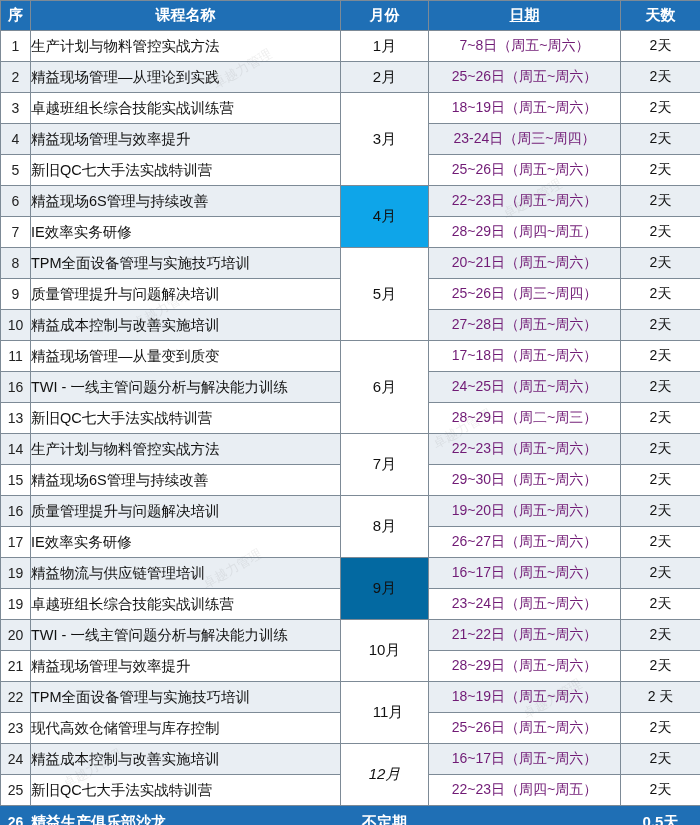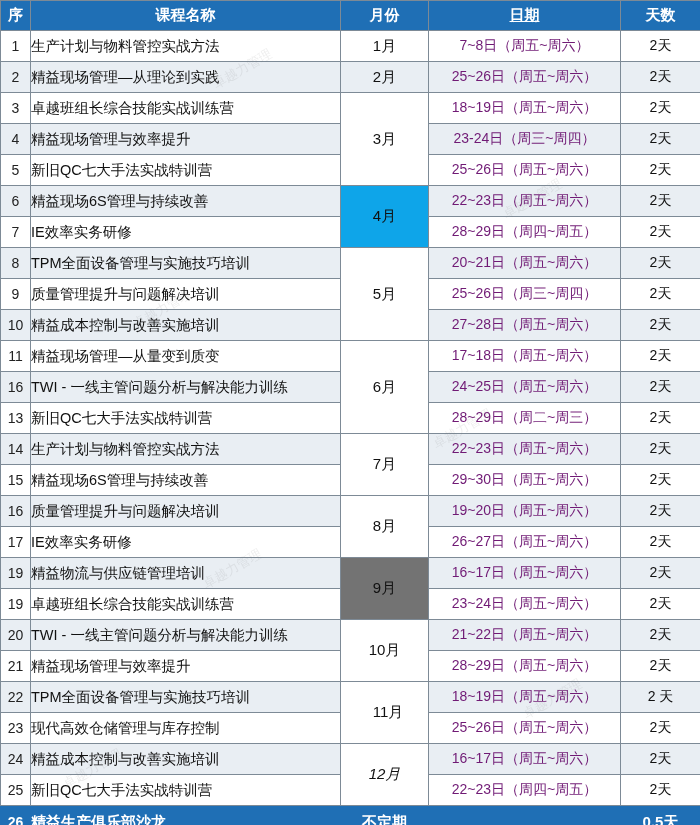--- a/index.html
+++ b/index.html
@@ -238,21 +238,21 @@
         </tr>
         <tr class="plain">
           <td class="seq">17</td>
           <td class="course">IE效率实务研修</td>
           <td class="date">26~27日（周五~周六）</td>
           <td class="days">2天</td>
         </tr>
         <tr class="shade">
           <td class="seq">19</td>
           <td class="course">精益物流与供应链管理培训</td>
-          <td class="month" rowspan="2" style="background: #737373;">9月</td>
+          <td class="month" rowspan="2" style="background: #0369a1;">9月</td>
           <td class="date">16~17日（周五~周六）</td>
           <td class="days">2天</td>
         </tr>
         <tr class="plain">
           <td class="seq">19</td>
           <td class="course">卓越班组长综合技能实战训练营</td>
           <td class="date">23~24日（周五~周六）</td>
           <td class="days">2天</td>
         </tr>
         <tr class="shade">

